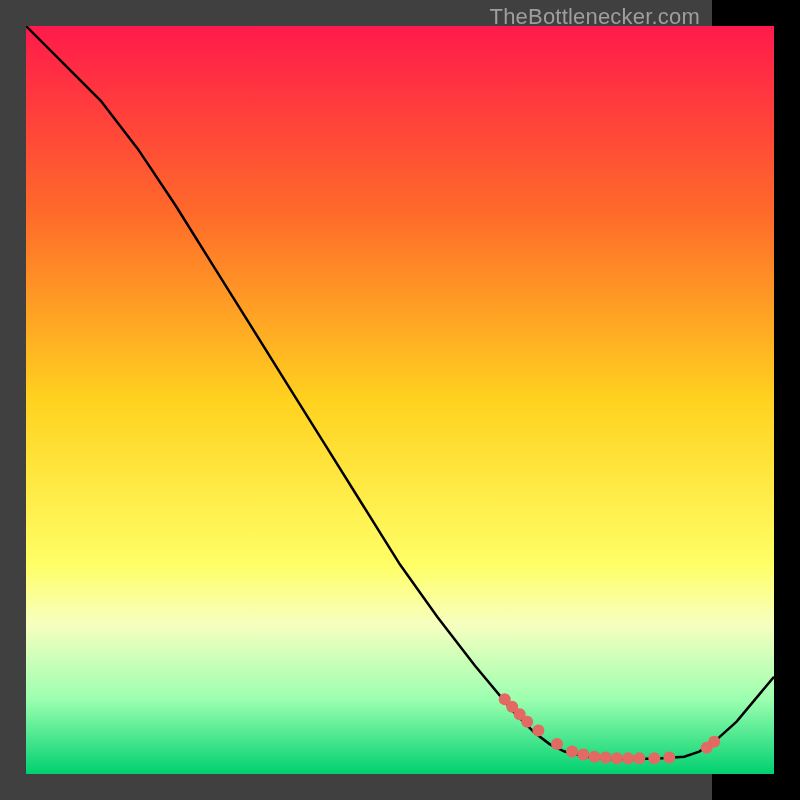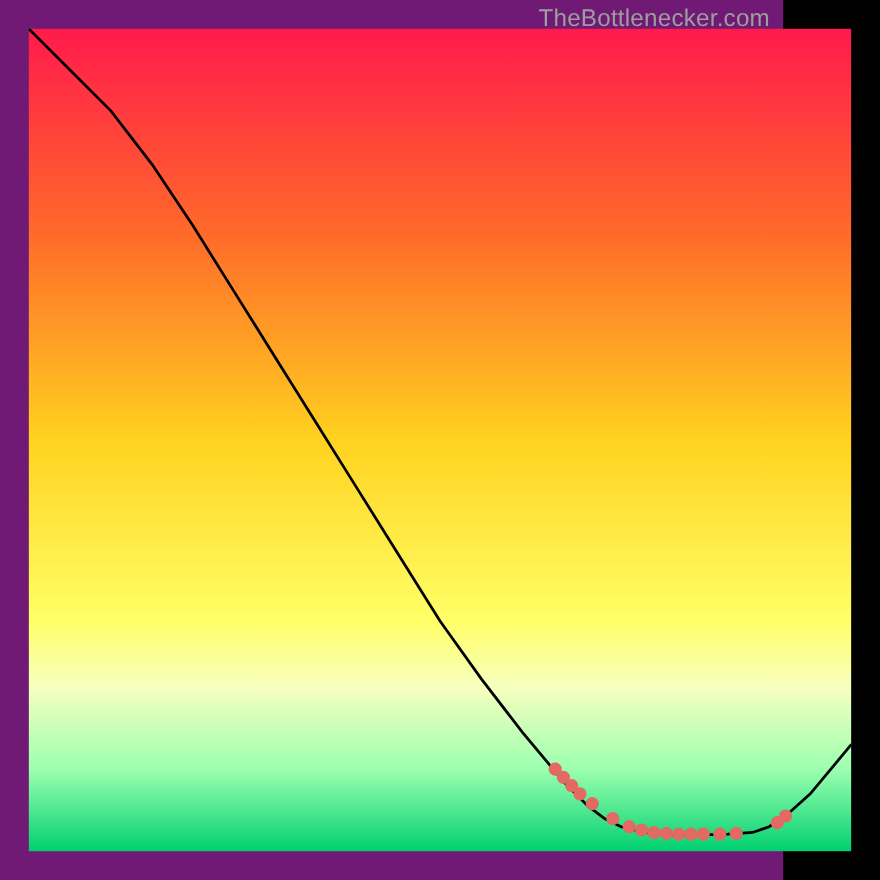--- a/index.html
+++ b/index.html
@@ -8,21 +8,21 @@
     width: 800px;
     height: 800px;
     background: #000;
     font-family: Arial, Helvetica, sans-serif;
     overflow: hidden;
   }
   .frame {
     position: relative;
     width: 712px;
     height: 800px;
-    background: #701a75;
+    background: #404040;
   }
   .watermark {
     position: absolute;
     top: 4px;
     right: 12px;
     color: #9e9e9e;
     font-size: 22px;
     letter-spacing: 0.2px;
     font-weight: 400;
     z-index: 20;

